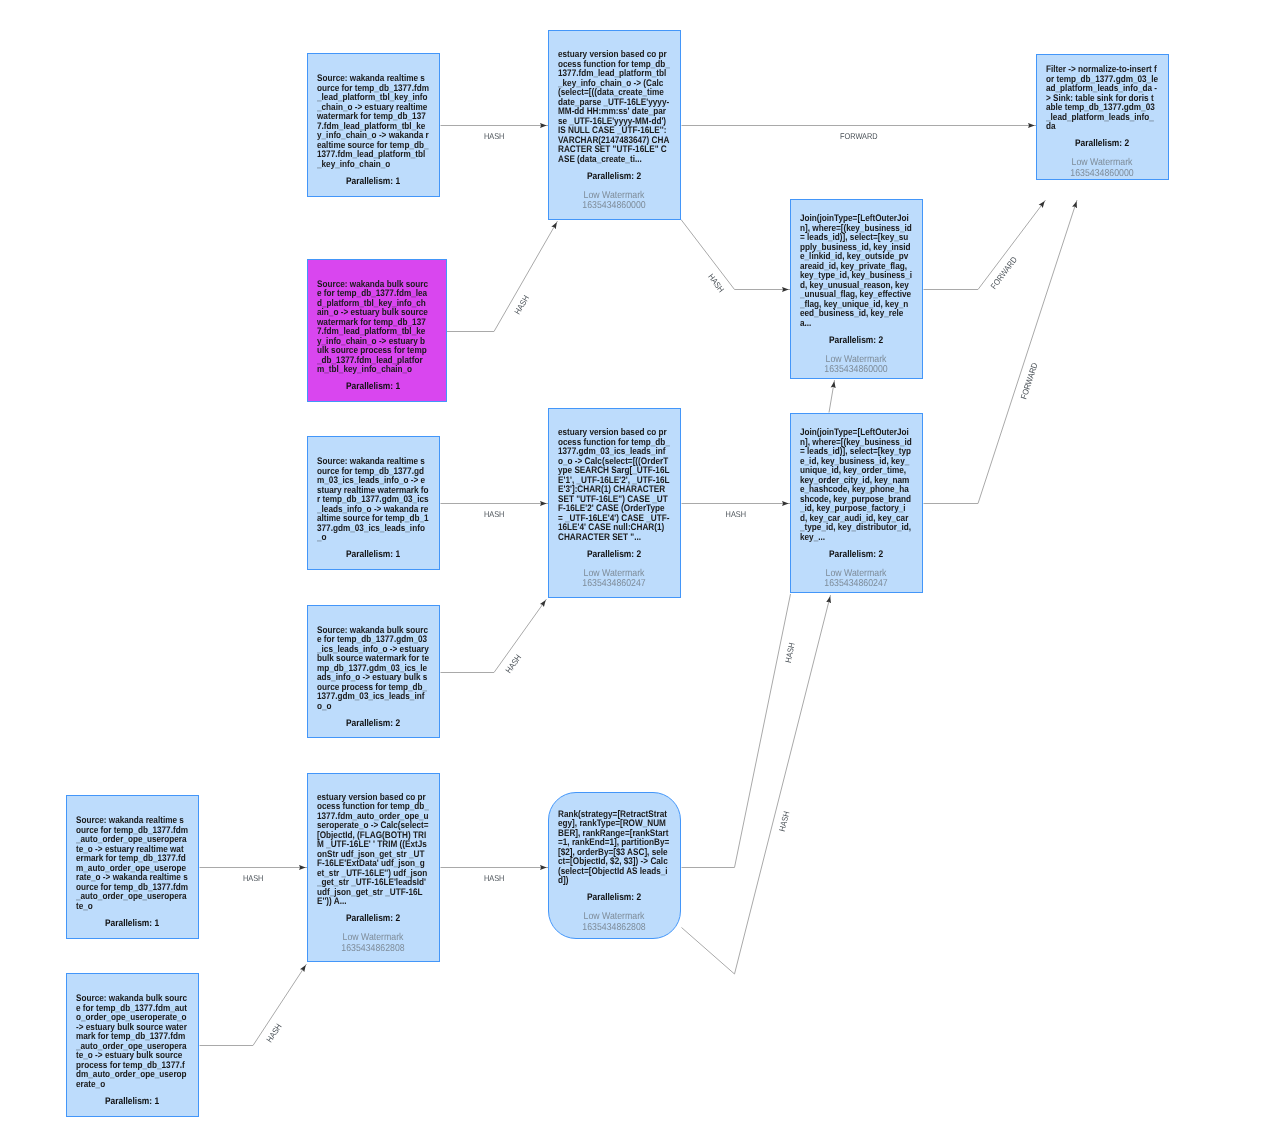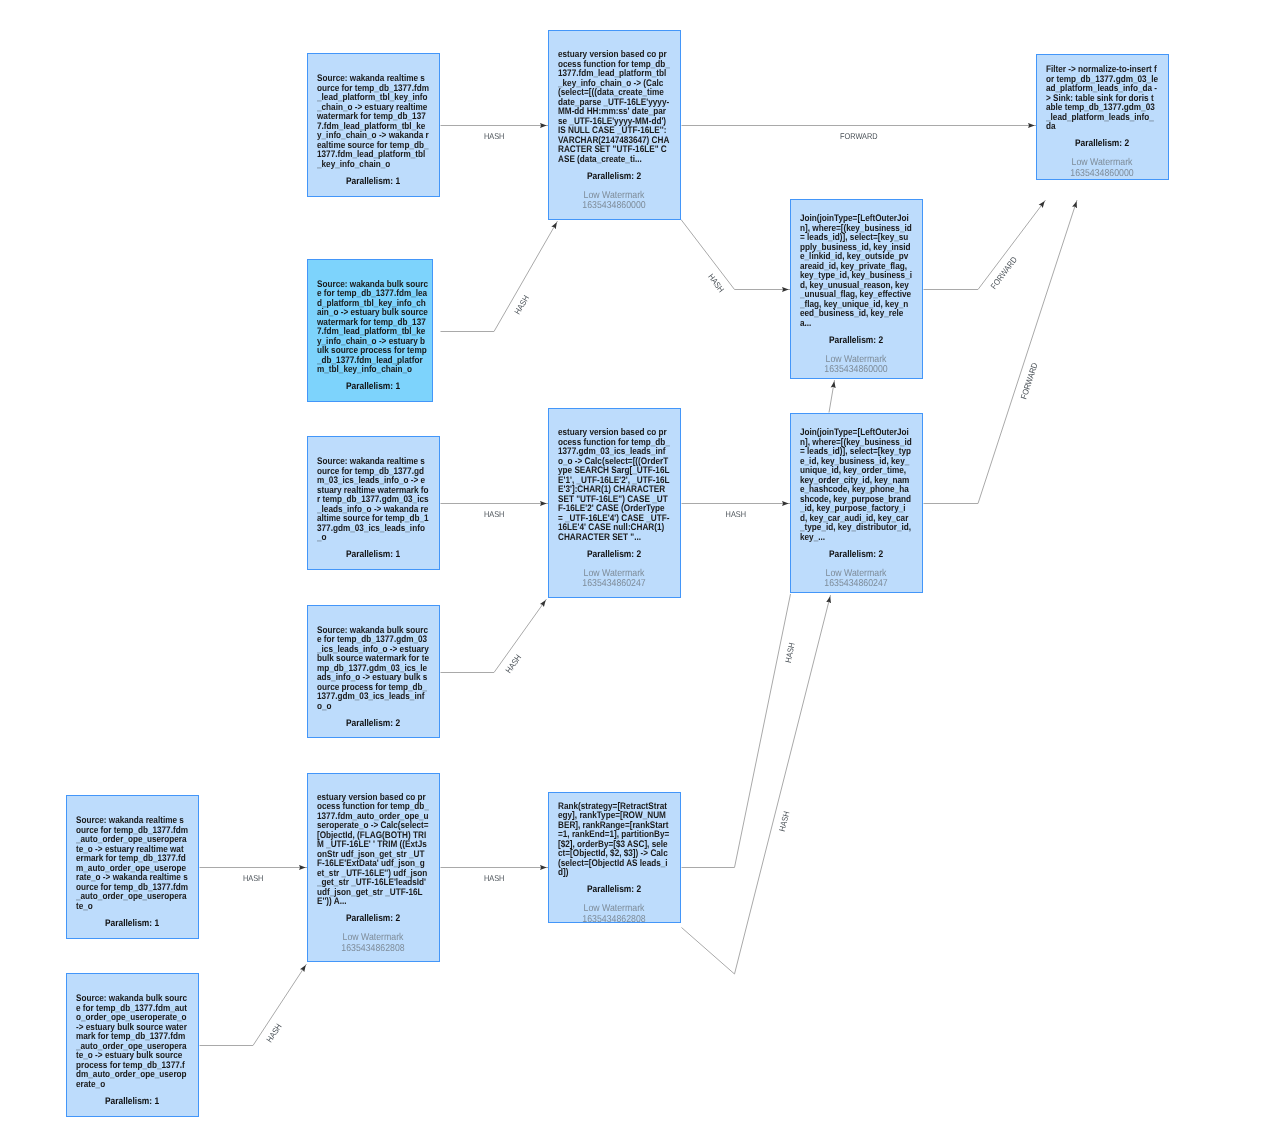--- a/index.html
+++ b/index.html
@@ -92,21 +92,21 @@
         </div>
       </div>
       <div class="node" style="left: 1036px; top: 54px; width: 133px; height: 126px; background: rgb(189, 220, 252); border-color: rgb(67, 150, 249);">
         <div class="node-inner">
           <div class="node-desc">Filter -&gt; normalize-to-insert for temp_db_1377.gdm_03_lead_platform_leads_info_da -&gt; Sink: table sink for doris table temp_db_1377.gdm_03_lead_platform_leads_info_da</div>
           <div class="node-par">Parallelism: 2</div>
           <div class="node-wm">Low Watermark
 1635434860000</div>
         </div>
       </div>
-      <div class="node" style="left: 307px; top: 259px; width: 126px; height: 143px; background: #7dd3fc; border-color: rgb(67, 150, 249);">
+      <div class="node" style="left: 307px; top: 259px; width: 140px; height: 143px; background: #d946ef; border-color: rgb(67, 150, 249);">
         <div class="node-inner">
           <div class="node-desc">Source: wakanda bulk source for temp_db_1377.fdm_lead_platform_tbl_key_info_chain_o -&gt; estuary bulk source watermark for temp_db_1377.fdm_lead_platform_tbl_key_info_chain_o -&gt; estuary bulk source process for temp_db_1377.fdm_lead_platform_tbl_key_info_chain_o</div>
           <div class="node-par">Parallelism: 1</div>
         </div>
       </div>
       <div class="node" style="left: 790px; top: 199px; width: 133px; height: 180px; background: rgb(189, 220, 252); border-color: rgb(67, 150, 249);">
         <div class="node-inner">
           <div class="node-desc">Join(joinType=[LeftOuterJoin], where=[(key_business_id = leads_id)], select=[key_supply_business_id, key_inside_linkid_id, key_outside_pvareaid_id, key_private_flag, key_type_id, key_business_id, key_unusual_reason, key_unusual_flag, key_effective_flag, key_unique_id, key_need_business_id, key_relea...</div>
           <div class="node-par">Parallelism: 2</div>
           <div class="node-wm">Low Watermark
@@ -148,21 +148,21 @@
         </div>
       </div>
       <div class="node" style="left: 307px; top: 773px; width: 133px; height: 189px; background: rgb(189, 220, 252); border-color: rgb(67, 150, 249);">
         <div class="node-inner">
           <div class="node-desc">estuary version based co process function for temp_db_1377.fdm_auto_order_ope_useroperate_o -&gt; Calc(select=[ObjectId, (FLAG(BOTH) TRIM _UTF-16LE' ' TRIM ((ExtJsonStr udf_json_get_str _UTF-16LE'ExtData' udf_json_get_str _UTF-16LE'') udf_json_get_str _UTF-16LE'leadsId' udf_json_get_str _UTF-16LE'')) A...</div>
           <div class="node-par">Parallelism: 2</div>
           <div class="node-wm">Low Watermark
 1635434862808</div>
         </div>
       </div>
-      <div class="node" style="left: 548px; top: 792px; width: 133px; height: 131px; background: rgb(189, 220, 252); border-color: rgb(67, 150, 249);">
+      <div class="node" style="left: 548px; top: 792px; width: 133px; height: 147px; background: rgb(189, 220, 252); border-color: rgb(67, 150, 249); border-radius: 28px;">
         <div class="node-inner">
           <div class="node-desc">Rank(strategy=[RetractStrategy], rankType=[ROW_NUMBER], rankRange=[rankStart=1, rankEnd=1], partitionBy=[$2], orderBy=[$3 ASC], select=[ObjectId, $2, $3]) -&gt; Calc(select=[ObjectId AS leads_id])</div>
           <div class="node-par">Parallelism: 2</div>
           <div class="node-wm">Low Watermark
 1635434862808</div>
         </div>
       </div>
       <div class="node" style="left: 66px; top: 973px; width: 133px; height: 144px; background: rgb(189, 220, 252); border-color: rgb(67, 150, 249);">
         <div class="node-inner">
           <div class="node-desc">Source: wakanda bulk source for temp_db_1377.fdm_auto_order_ope_useroperate_o -&gt; estuary bulk source watermark for temp_db_1377.fdm_auto_order_ope_useroperate_o -&gt; estuary bulk source process for temp_db_1377.fdm_auto_order_ope_useroperate_o</div>

